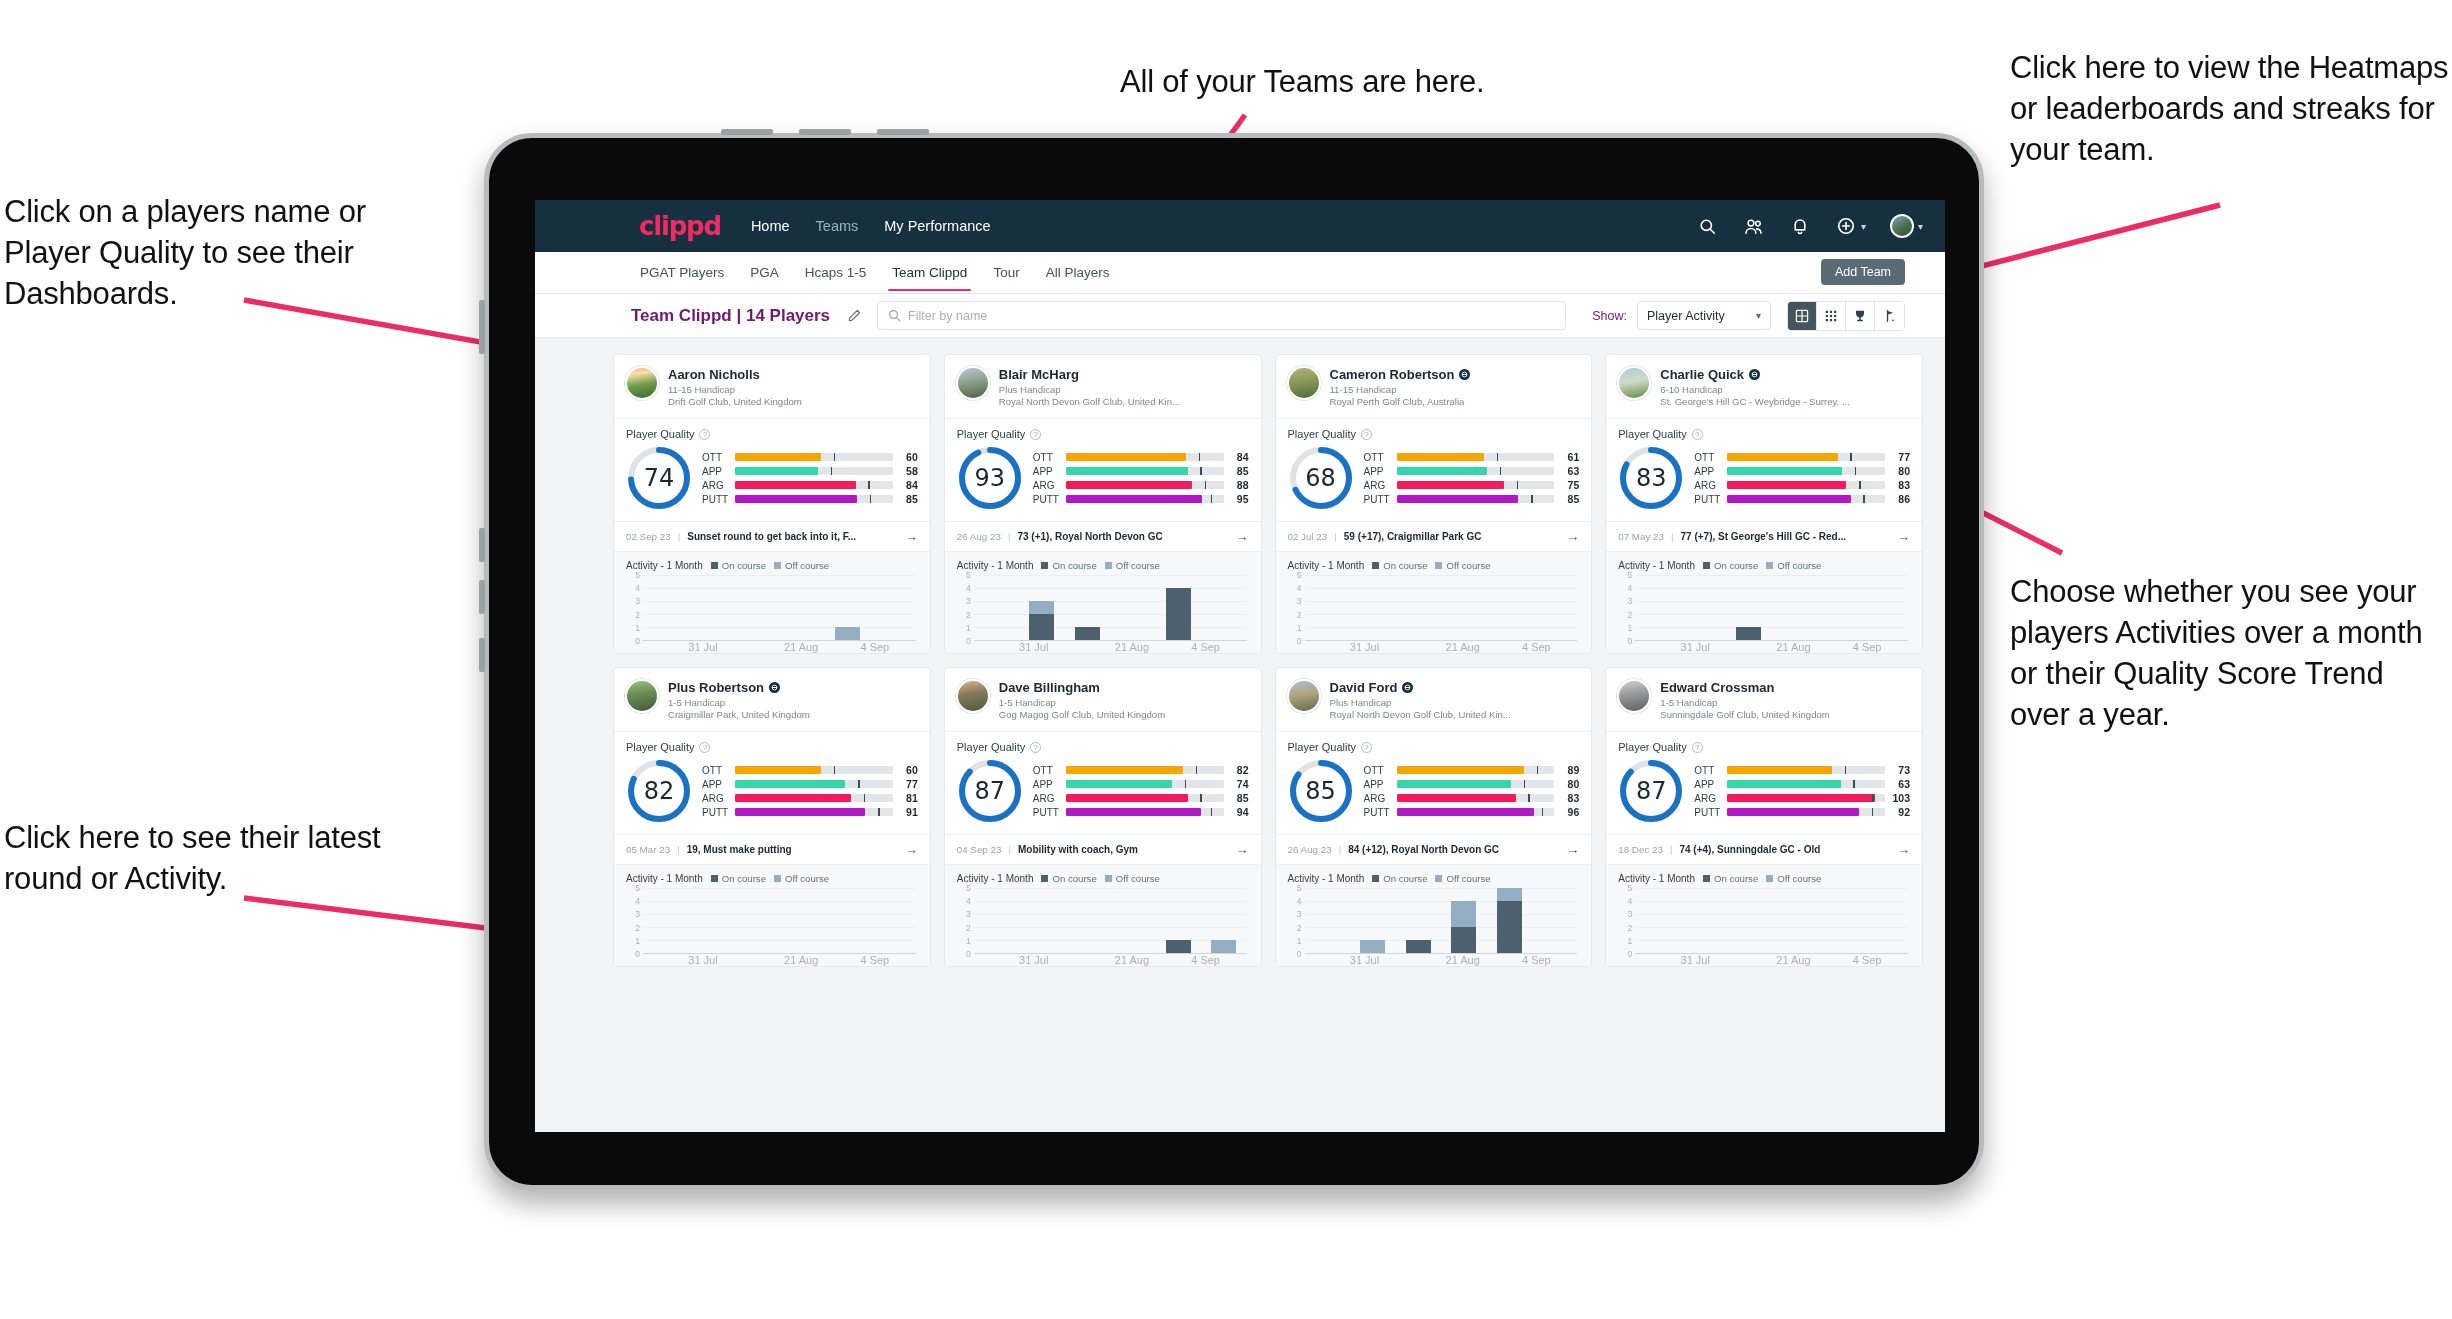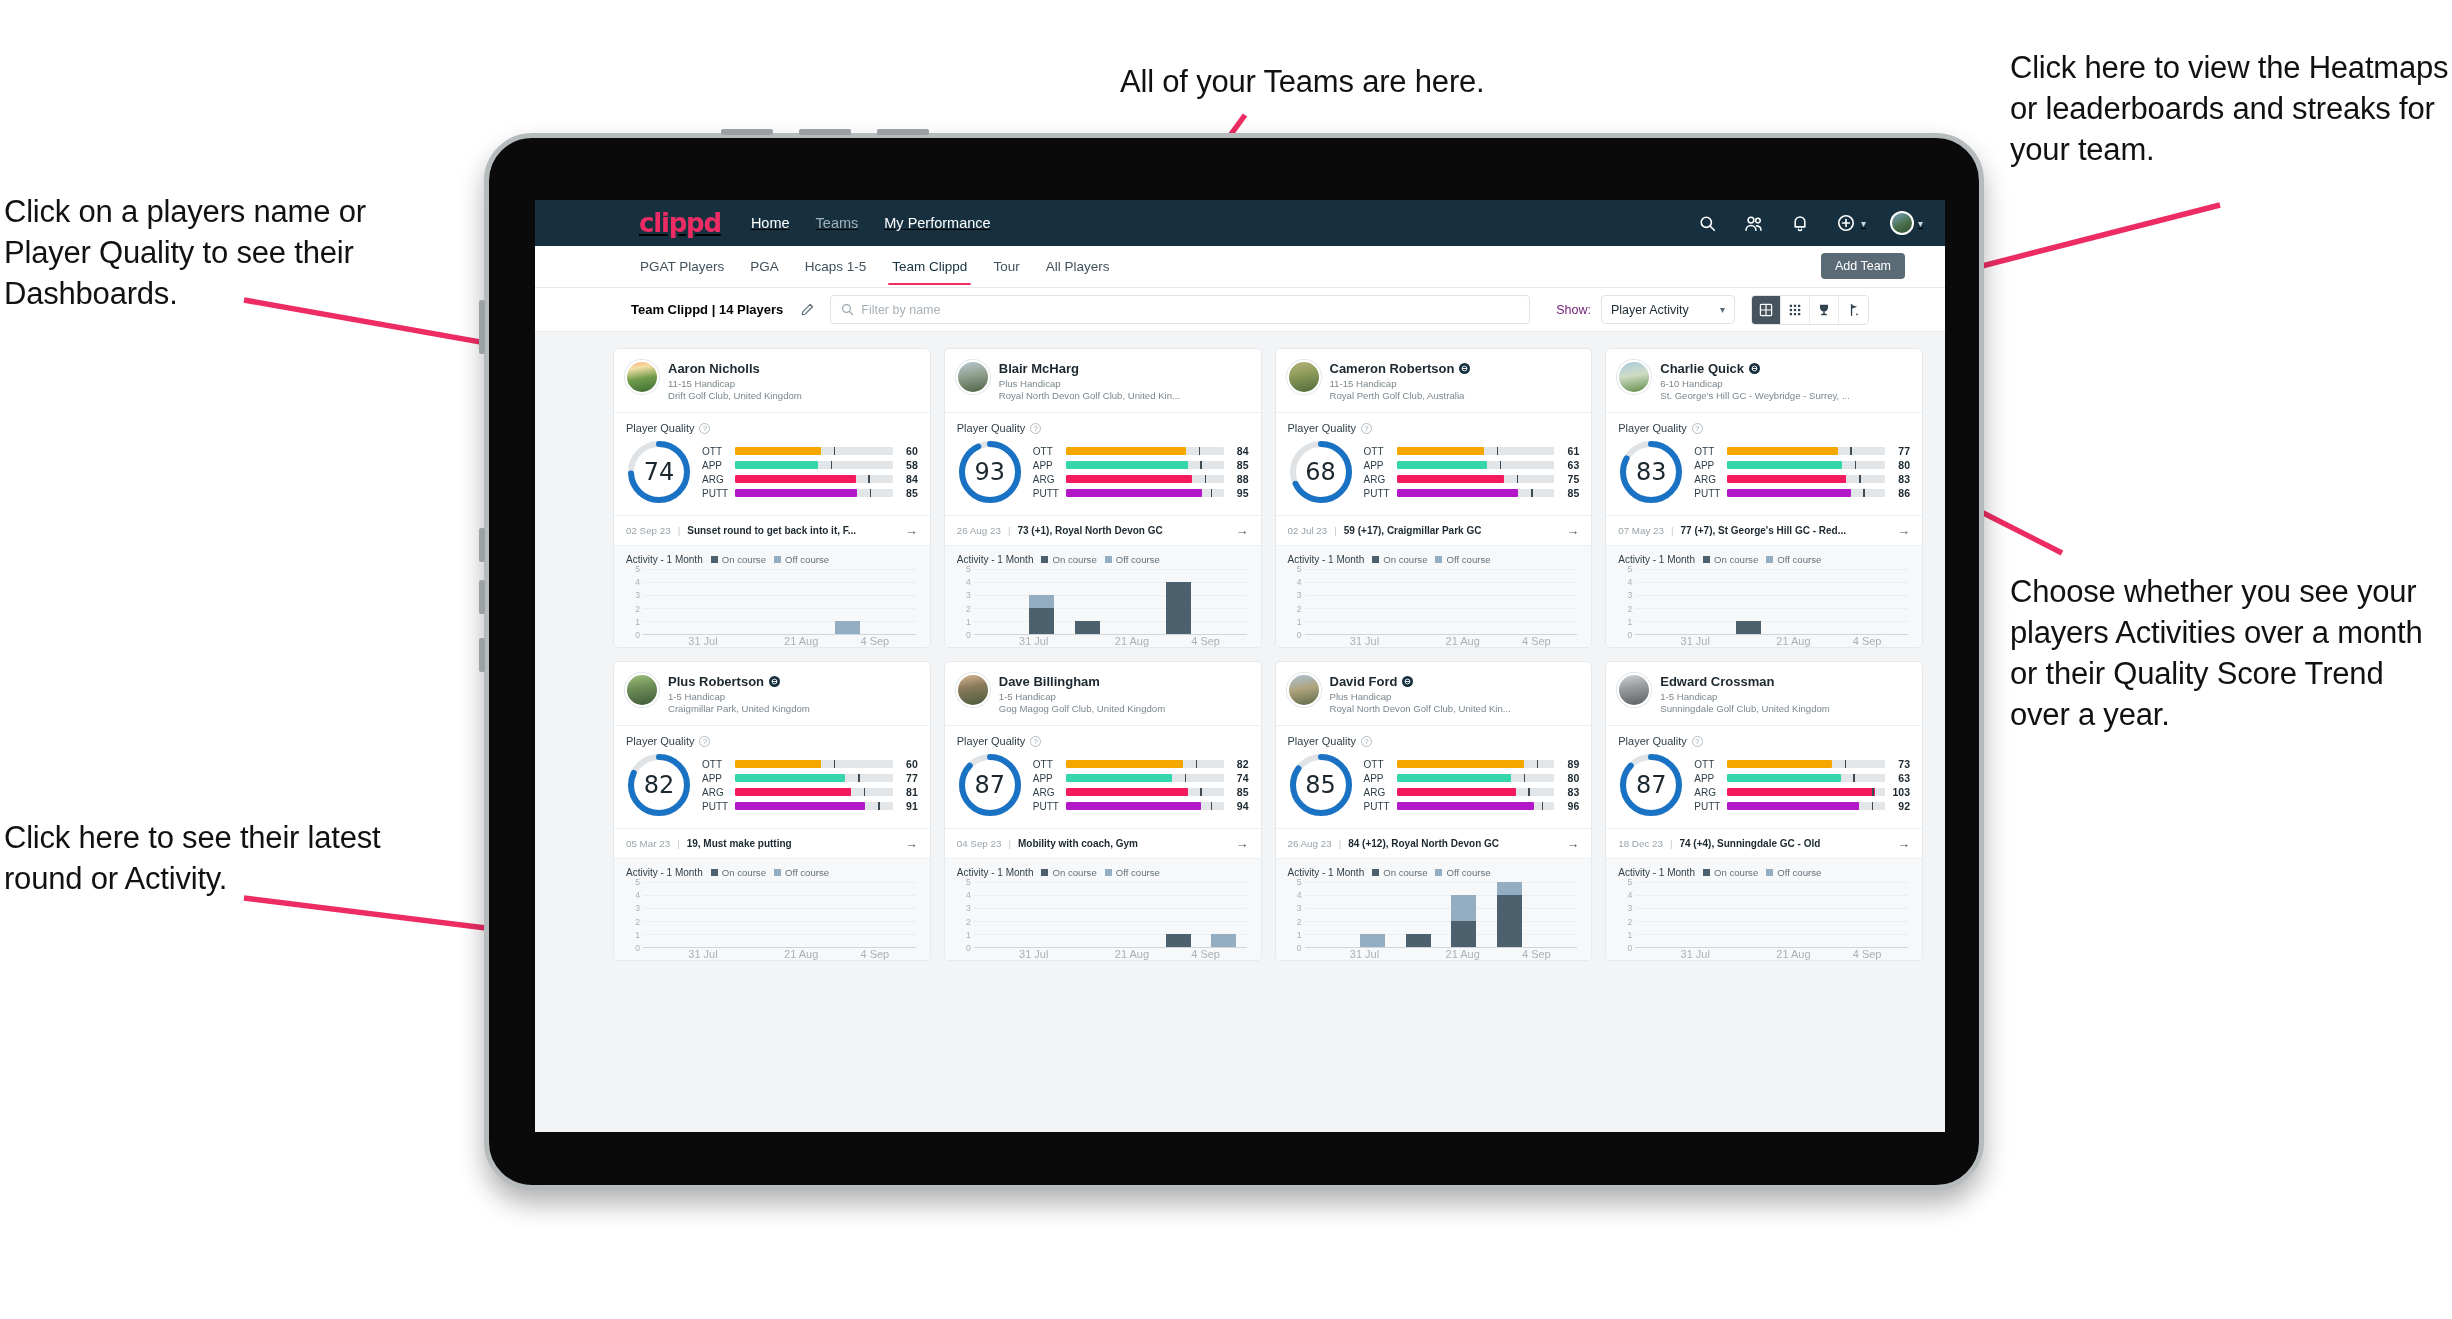--- a/index.html
+++ b/index.html
@@ -51,24 +51,23 @@
   #screen {
     position: absolute;
     left: 46px; top: 62px;
     width: 1410px; height: 932px;
     background: #f2f4f6;
     overflow: hidden;
   }
 
   
   #topnav {
-    height: 46px; background: #16303f;
+    height: 52px; background: #16303f;
     display: flex; align-items: center;
     padding: 0 22px 0 0;
-    text-decoration: underline;
   }
   #brand {
     color: #ec2c63; font-size: 26px; font-weight: 700;
     letter-spacing: -1.2px; margin-left: 104px; margin-right: 30px;
     font-family: "DejaVu Sans", sans-serif;
   }
   .navlink {
     color: #ffffff; font-size: 14.5px; margin-right: 26px;
     white-space: nowrap;
   }
@@ -110,21 +109,21 @@
     font-size: 12.5px; padding: 6px 14px; border-radius: 4px;
     white-space: nowrap;
   }
 
   
   #filterbar {
     height: 44px; background: #ffffff;
     display: flex; align-items: center; padding: 0 40px 0 96px;
     border-bottom: 1px solid #e8ebee;
   }
-  #team-label { font-size: 13px; font-weight: 700; color: #000000;
+  #team-label { font-size: 17px; font-weight: 700; color: #701a75;
                 white-space: nowrap; }
   #pencil-btn {
     width: 25px; height: 25px; margin-left: 12px; margin-right: 10px;
     display: flex; align-items: center; justify-content: center;
     color: #5b6b75;
   }
   #search-wrap {
     flex: 1; height: 29px; border: 1px solid #dfe3e6; border-radius: 4px;
     display: flex; align-items: center; padding: 0 10px; background: #fff;
     max-width: 700px;

